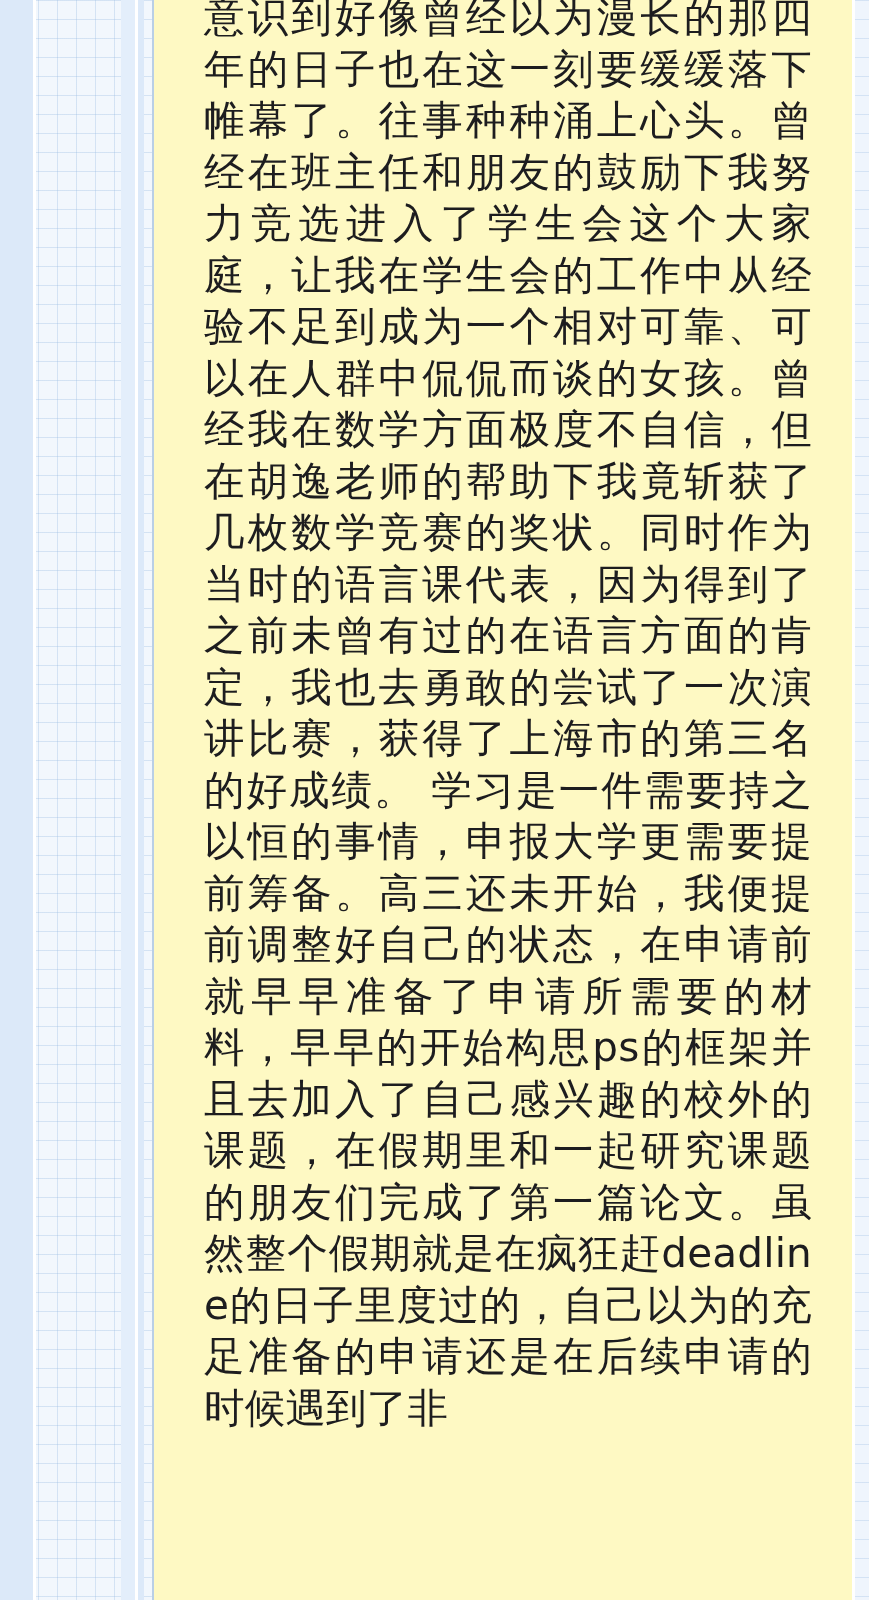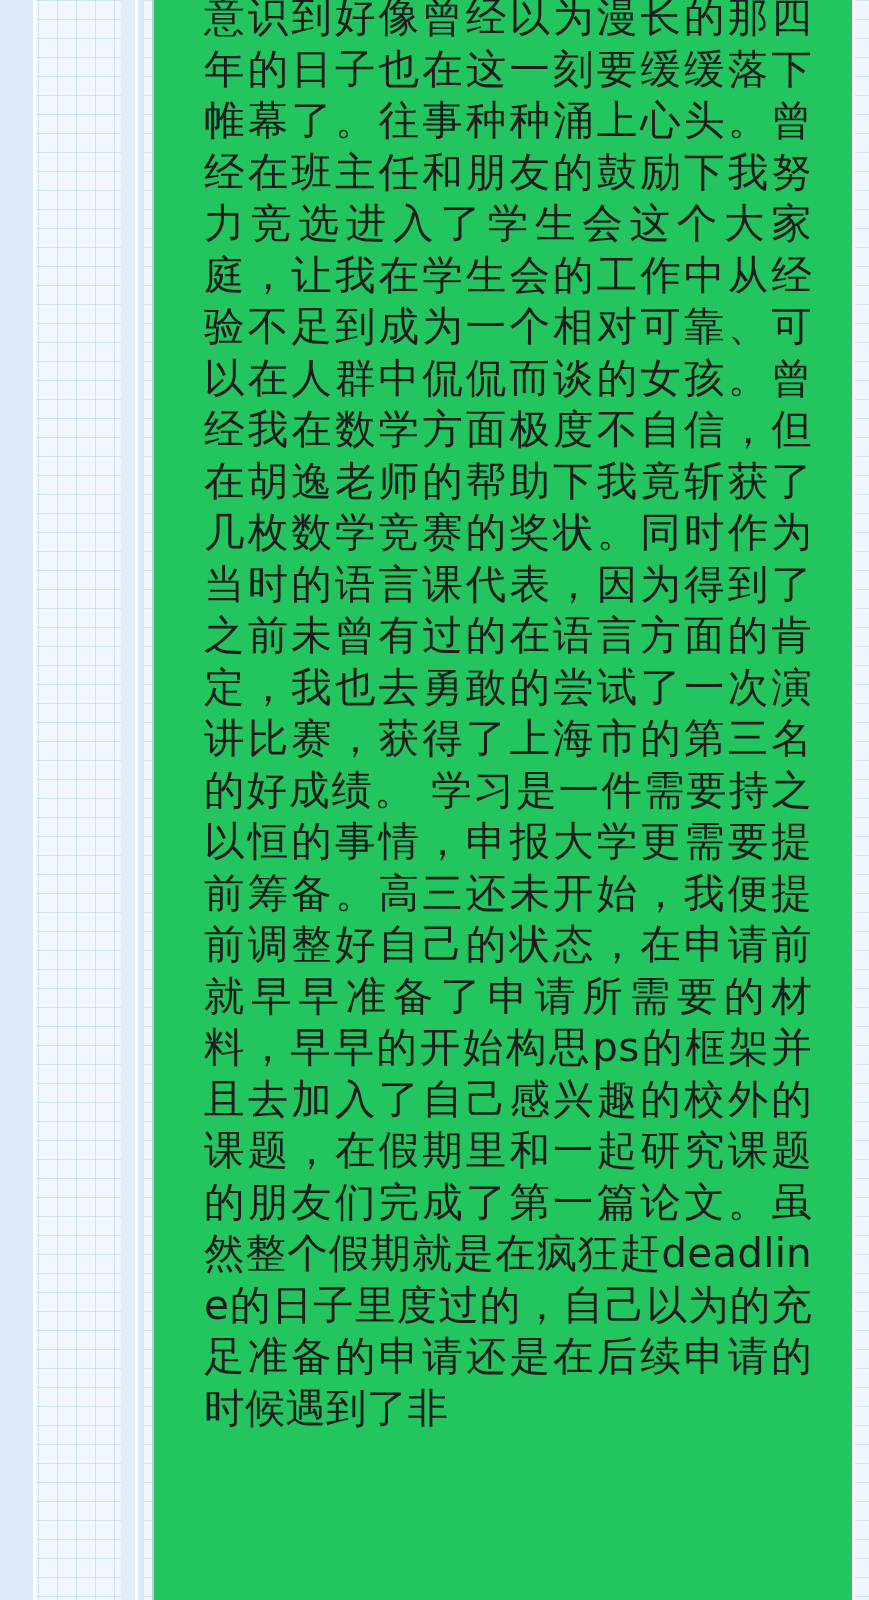--- a/index.html
+++ b/index.html
@@ -11,21 +11,21 @@
     width: 869px;
     height: 1600px;
     overflow: hidden;
     font-family: "Liberation Sans", sans-serif;
   }
 
   .page {
     position: relative;
     width: 869px;
     height: 1600px;
-    background: #22c55e;
+    background: #fef9c3;
     overflow: hidden;
   }
 
   
   .left-band {
     position: absolute;
     left: 0;
     top: 0;
     width: 152px;
     height: 1600px;

